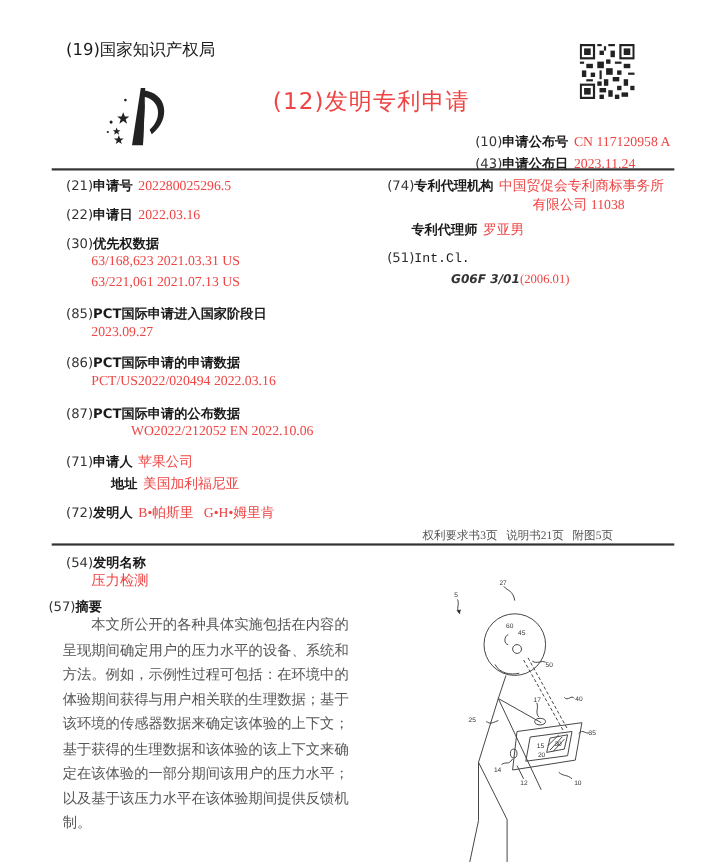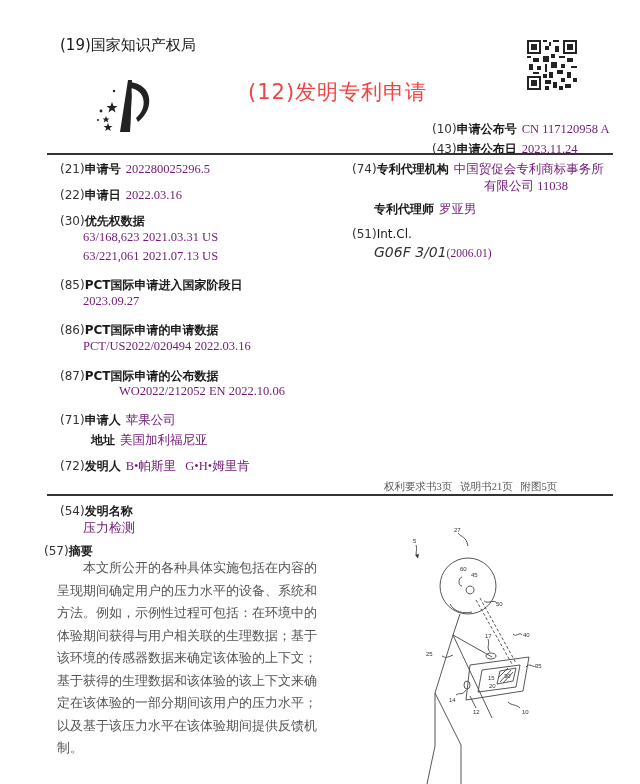--- a/index.html
+++ b/index.html
@@ -1,26 +1,26 @@
 <!DOCTYPE html>
 <html><head>
   <meta charset="utf-8">
   <style>
     html, body { margin: 0; padding: 0; background: #ffffff; }
     body { width: 640px; height: 784px; position: relative; overflow: hidden; color: #222; font-family: "DejaVu Sans", sans-serif; }
     .abs { position: absolute; white-space: nowrap; }
     .lbl { font-family: "DejaVu Sans", sans-serif; font-weight: bold; color: #1a1a1a; font-size: 12px; }
     .num { font-family: "DejaVu Sans", sans-serif; color: #333; font-size: 12px; font-weight: normal; }
-    .val { font-family: "Liberation Serif", "DejaVu Serif", serif; color: #701a75; font-size: 12.5px; }
+    .val { font-family: "Liberation Serif", "DejaVu Serif", serif; color: #ef4444; font-size: 12.5px; }
     .rule { position: absolute; height: 2px; background: #333; }
     .office { font-size: 15px; color: #1a1a1a; }
     .doctitle { font-size: 21px; color: #ef4444; letter-spacing: 1px; }
     .abstract { font-family: "Liberation Serif", "DejaVu Serif", serif; color: #555; font-size: 13px; line-height: 22.5px; white-space: normal; width: 268px; }
     .pagecount { font-family: "Liberation Serif", "DejaVu Serif", serif; color: #555; font-size: 10.5px; }
-    .ipc-italic { font-style: italic; font-weight: normal; font-family: "DejaVu Sans", sans-serif; font-size: 14px; color: #333; }
+    .ipc-italic { font-style: italic; font-weight: bold; font-family: "DejaVu Sans", sans-serif; font-size: 11px; color: #333; margin-left: 36px; }
   </style>
 </head>
 <body>
 
 <div class="abs office" style="left:60px; top:36px;">(19)国家知识产权局</div>
 
 <div class="abs" style="left:90px; top:78px; width:70px; height:58px;">
   <svg width="70" height="58" viewBox="0 0 70 58">
     <polygon points="30,54 38,2 42,2 40,54" fill="#222"></polygon>
     <path d="M40,4 C62,6 66,30 48,44 L46,40 C58,30 56,12 40,10 Z" fill="#222"></path>
@@ -121,41 +121,41 @@
 
 <div class="abs" style="left:60px; top:365px;">
   <span class="num">(87)</span><span class="lbl">PCT国际申请的公布数据</span>
 </div>
 <div class="abs val" style="left:83px; top:384px;margin-left:36px;">WO2022/212052 EN 2022.10.06</div>
 
 <div class="abs" style="left:60px; top:409px;">
   <span class="num">(71)</span><span class="lbl">申请人</span>
   <span class="val">苹果公司</span>
 </div>
-<div class="abs" style="left:91px; top:429px;">
+<div class="abs" style="left:101px; top:429px;">
   <span class="lbl">地址</span>
   <span class="val">美国加利福尼亚</span>
 </div>
 
 <div class="abs" style="left:60px; top:455px;">
   <span class="num">(72)</span><span class="lbl">发明人</span>
   <span class="val" style="white-space:pre;">B•帕斯里   G•H•姆里肯</span>
 </div>
 
 <div class="abs" style="left:352px; top:158px;">
   <span class="num">(74)</span><span class="lbl">专利代理机构</span>
   <span class="val">中国贸促会专利商标事务所</span>
 </div>
 <div class="abs val" style="left:484px; top:178px;">有限公司 11038</div>
 <div class="abs" style="left:374px; top:198px;">
   <span class="lbl">专利代理师</span>
   <span class="val">罗亚男</span>
 </div>
 <div class="abs" style="left:352px; top:223px;">
-  <span class="num">(51)</span><span class="lbl" style="font-weight:normal;">Int.Cl.</span>
+  <span class="num">(51)</span><span class="lbl" style="font-weight:normal;font-family:Liberation Mono, monospace;">Int.Cl.</span>
 </div>
 <div class="abs" style="left:374px; top:242px;">
   <span class="ipc-italic">G06F 3/01</span><span class="val" style="font-size:11.5px;">(2006.01)</span>
 </div>
 
 <div class="abs pagecount" style="left:384px; top:480px; white-space:pre;">权利要求书3页   说明书21页   附图5页</div>
 
 <div class="rule" style="left:47px; top:494px; width:566px;"></div>
 
 <div class="abs" style="left:60px; top:500px;">

